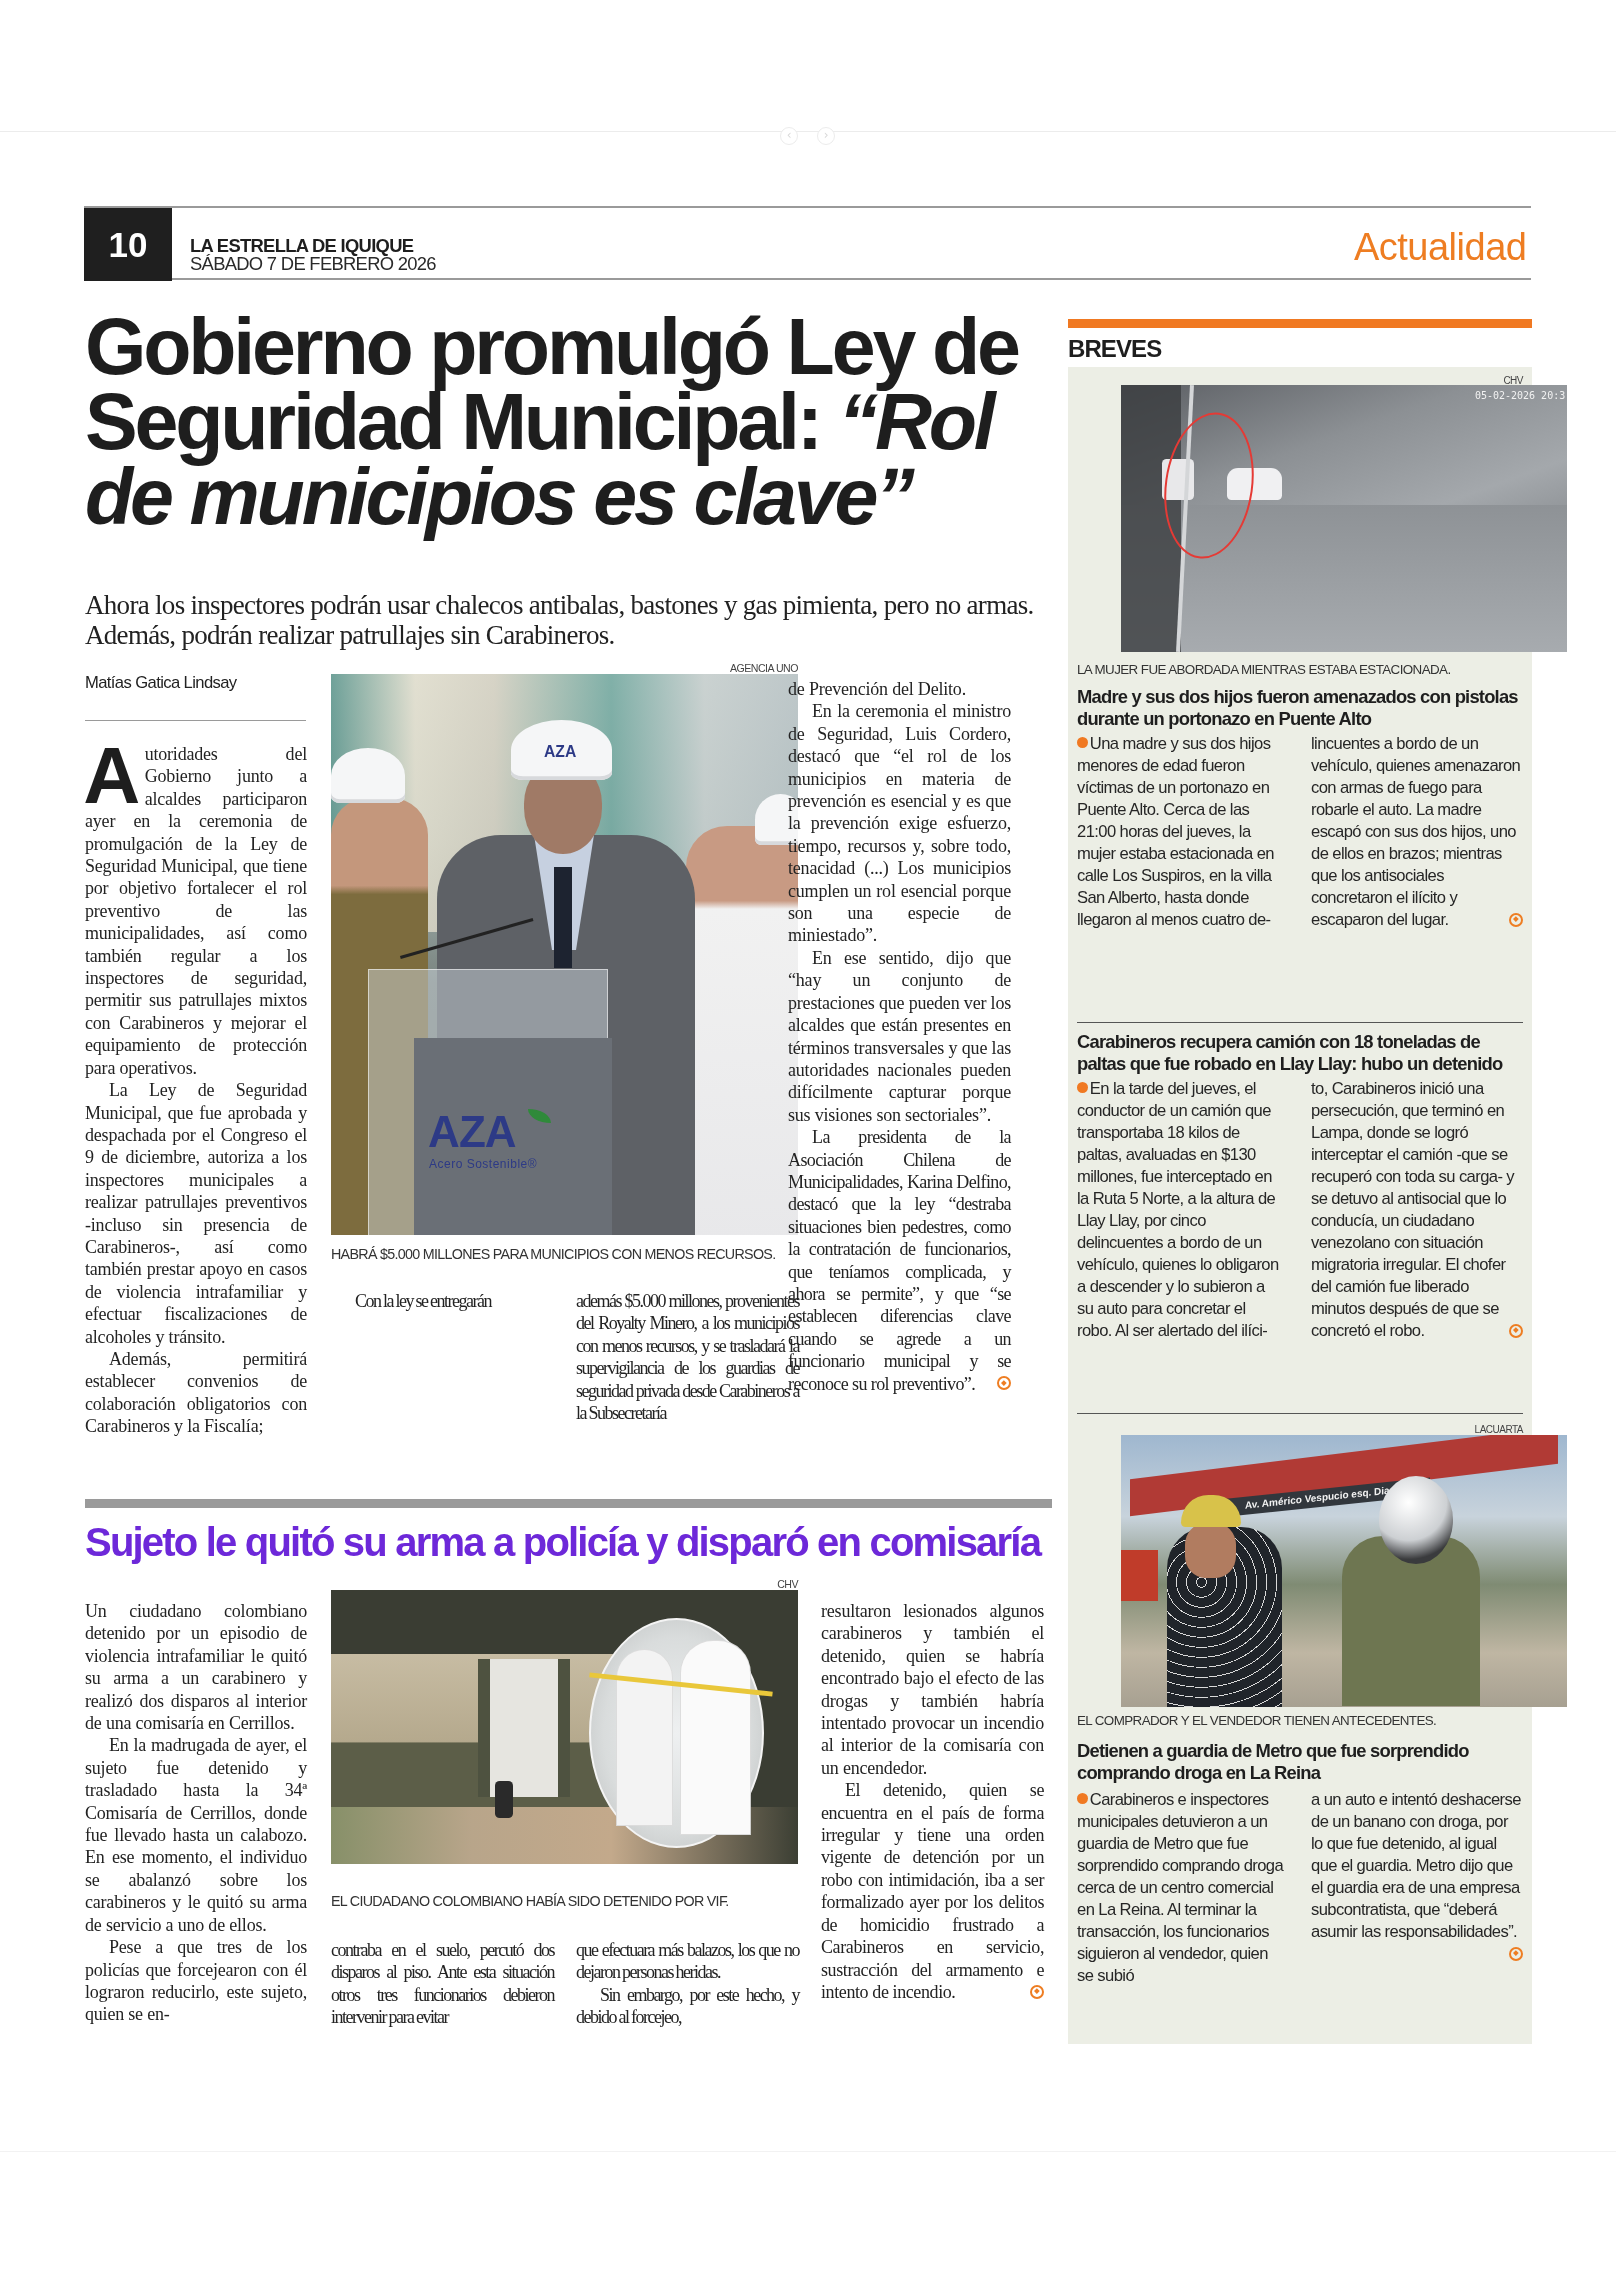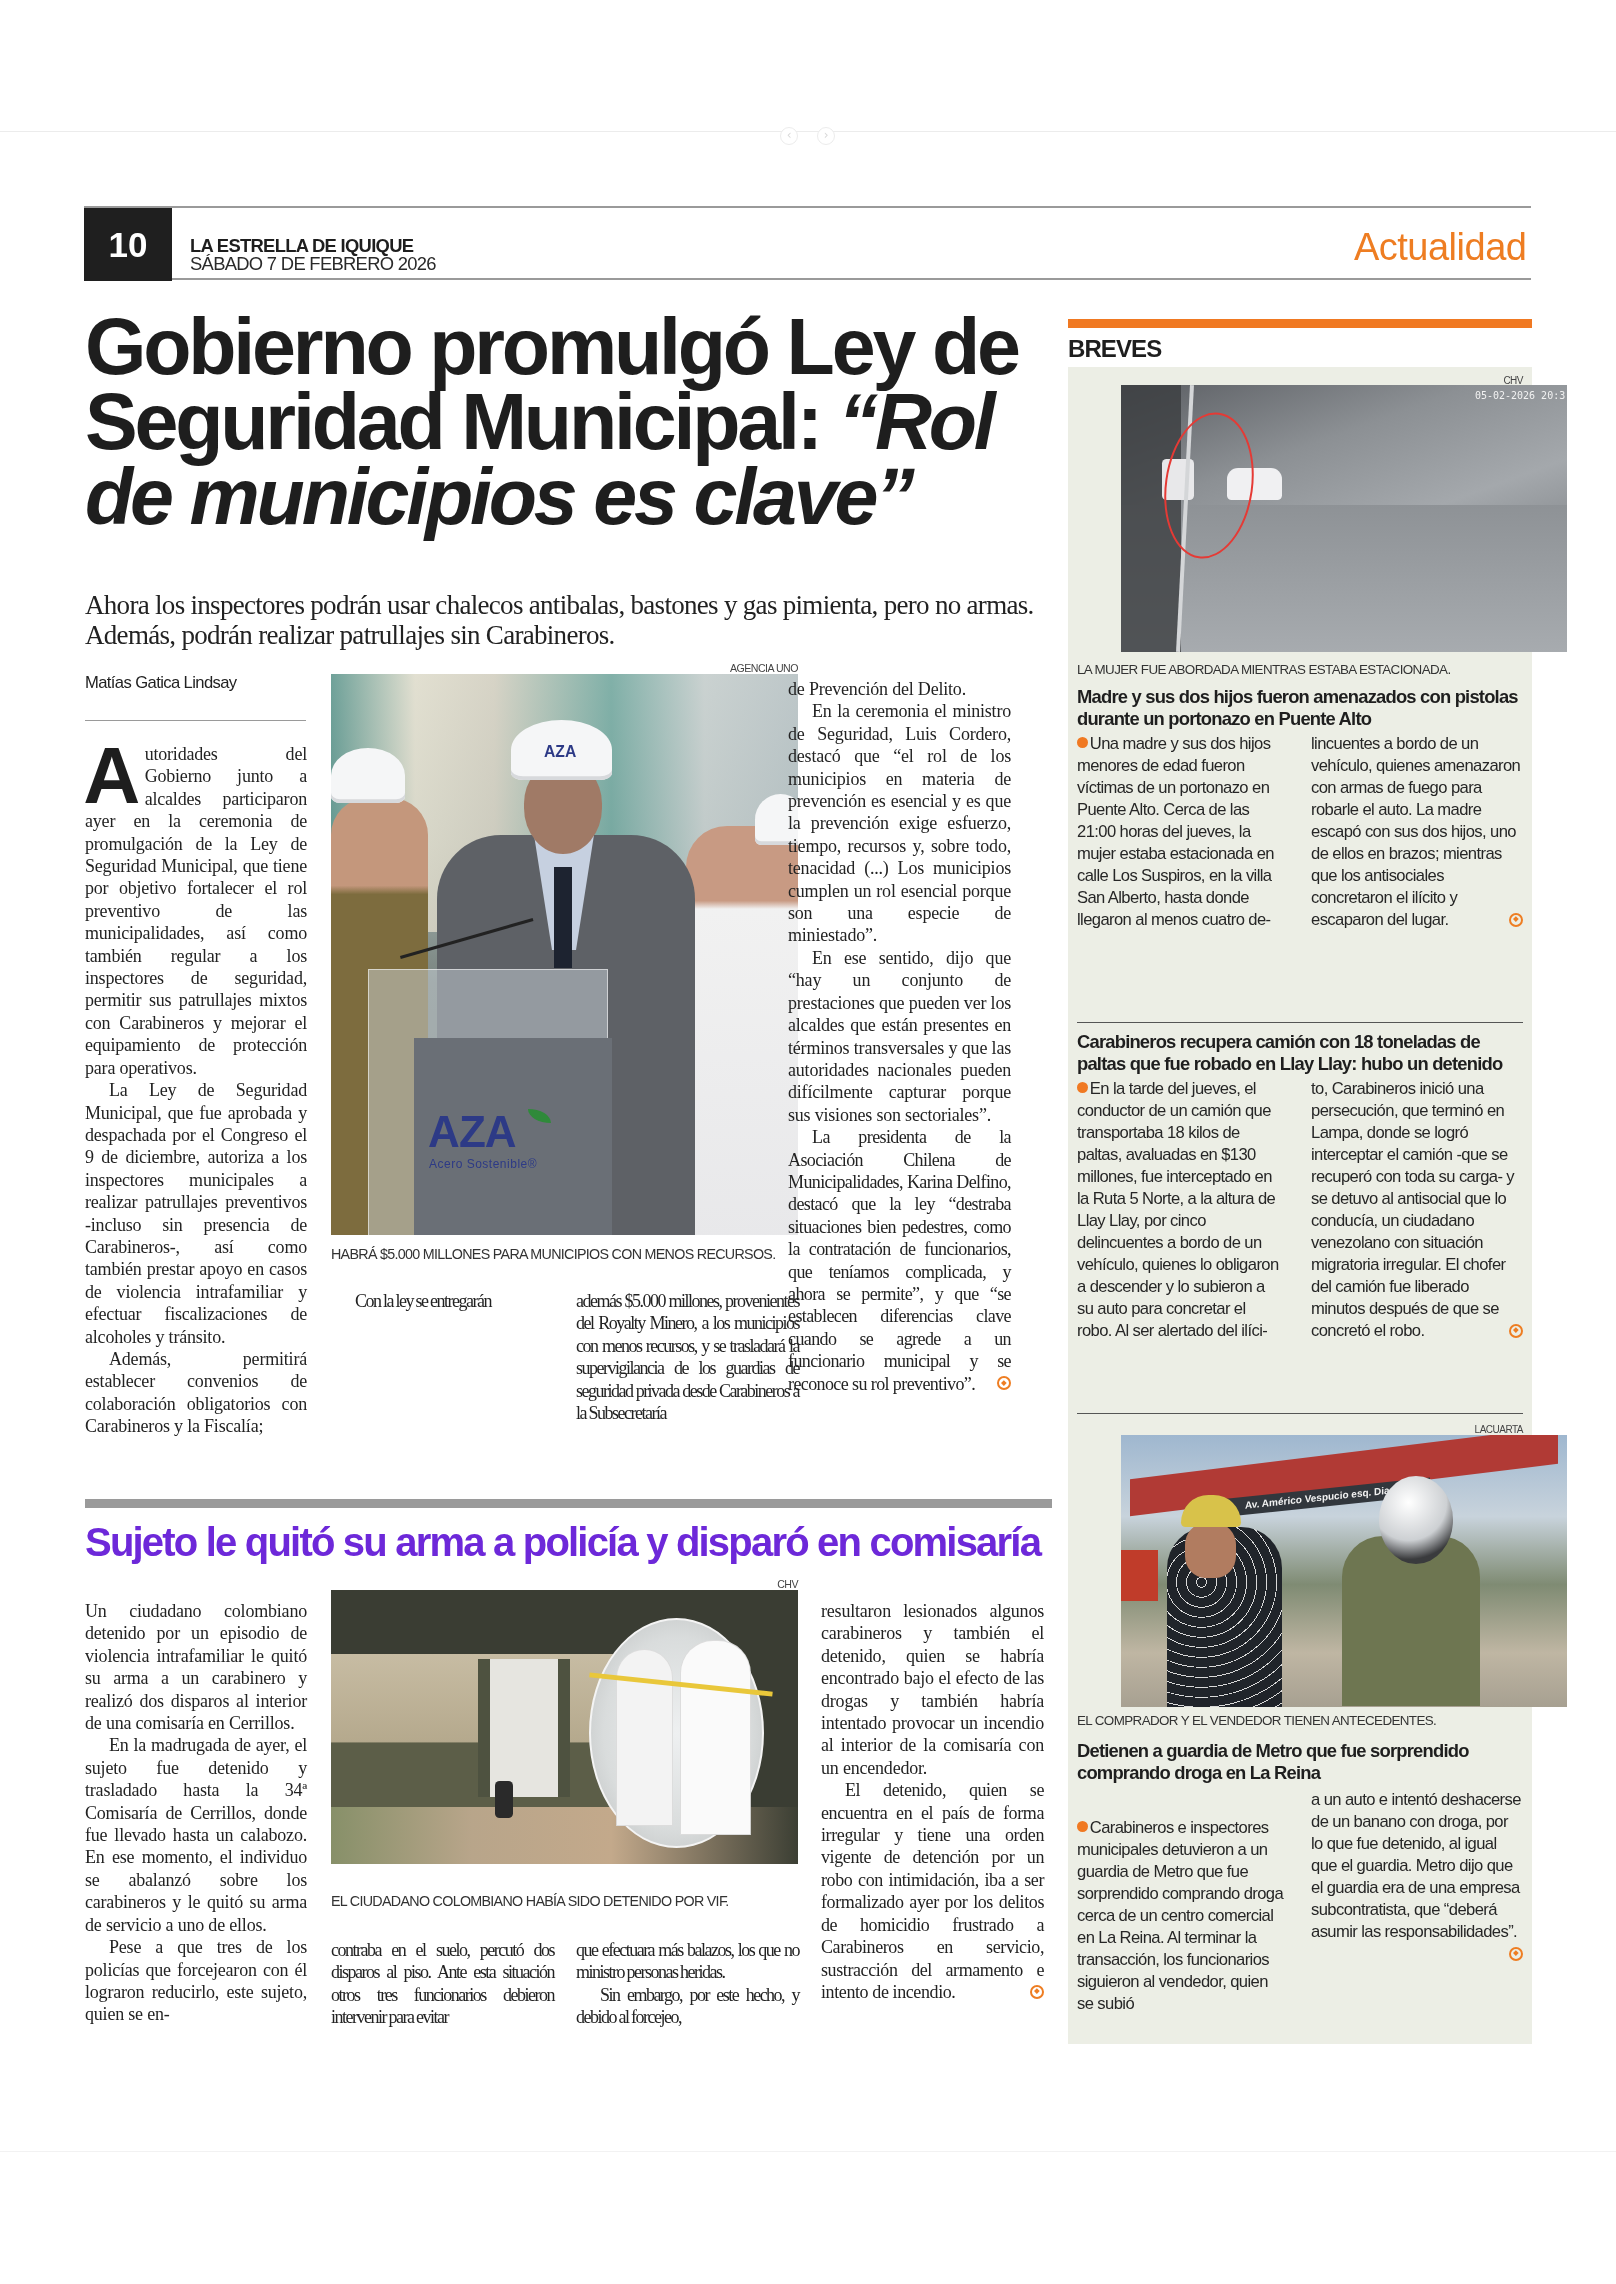--- a/index.html
+++ b/index.html
@@ -191,21 +191,21 @@
   <div class="ps-suit1"></div>
   <div class="ps-suit2"></div>
   <div class="ps-tape"></div>
 </div>
 <div class="photo-caption" style="left:331px; top:1893px;">EL CIUDADANO COLOMBIANO HABÍA SIDO DETENIDO POR VIF.</div>
 
 <div class="col cond" style="left:331px; top:1939px; width:223px;">
   <p class="first">contraba en el suelo, percutó dos disparos al piso. Ante esta situación otros tres funcionarios debieron intervenir para evitar</p>
 </div>
 <div class="col cond" style="left:576px; top:1939px; width:223px;">
-  <p class="first">que efectuara más balazos, los que no ministro personas heridas.</p>
+  <p class="first">que efectuara más balazos, los que no dejaron personas heridas.</p>
   <p>Sin embargo, por este hecho, y debido al forcejeo,</p>
 </div>
 <div class="col" style="left:821px; top:1600px; width:223px;">
   <p class="first">resultaron lesionados algunos carabineros y también el detenido, quien se habría encontrado bajo el efecto de las drogas y también habría intentado provocar un incendio al interior de la comisaría con un encendedor.</p>
   <p style="letter-spacing:-0.4px;"><span>El detenido, quien se encuentra en el país de forma irregular y tiene una orden vigente de detención por un robo con intimidación, iba a ser formalizado ayer por los delitos de homicidio frustrado a Carabineros en servicio, sustracción del armamento e intento de incendio.</span><span class="end-mark"></span></p>
 </div>
 
 <div class="breves-bar"></div>
 <div class="breves-title">BREVES</div>
 <div class="breves-panel"></div>
@@ -237,15 +237,15 @@
   <div class="bs-roof"></div>
   <div class="bs-sign">Av. Américo Vespucio esq. Diagonal</div>
   <div class="bs-man"></div>
   <div class="bs-face"></div>
   <div class="bs-cap"></div>
   <div class="bs-police"></div>
   <div class="bs-helmet"></div>
 </div>
 <div class="b-caption" style="top:1713px;">EL COMPRADOR Y EL VENDEDOR TIENEN ANTECEDENTES.</div>
 <div class="b-head" style="top:1740px;">Detienen a  guardia de Metro que fue sorprendido comprando droga en La Reina</div>
-<div class="b-col" style="left:1077px; top:1789px;margin-top:28px;"><span class="b-dot"></span><span>Carabineros e inspectores municipales detuvieron a un guardia de Metro que fue sorprendido comprando droga cerca de un centro comercial en La Reina. Al terminar la transacción, los funcionarios siguieron al vendedor, quien se subió</span></div>
+<div class="b-col" style="left:1077px; top:1789px;"><span class="b-dot"></span><span>Carabineros e inspectores municipales detuvieron a un guardia de Metro que fue sorprendido comprando droga cerca de un centro comercial en La Reina. Al terminar la transacción, los funcionarios siguieron al vendedor, quien se subió</span></div>
 <div class="b-col" style="left:1311px; top:1789px; width:212px;"><span>a un auto e intentó deshacerse de un banano con droga, por lo que fue detenido, al igual que el guardia. Metro dijo que el guardia era de una empresa subcontratista, que “deberá asumir las responsabilidades”.</span><span class="end-mark"></span></div>
 
 
 </body></html>

